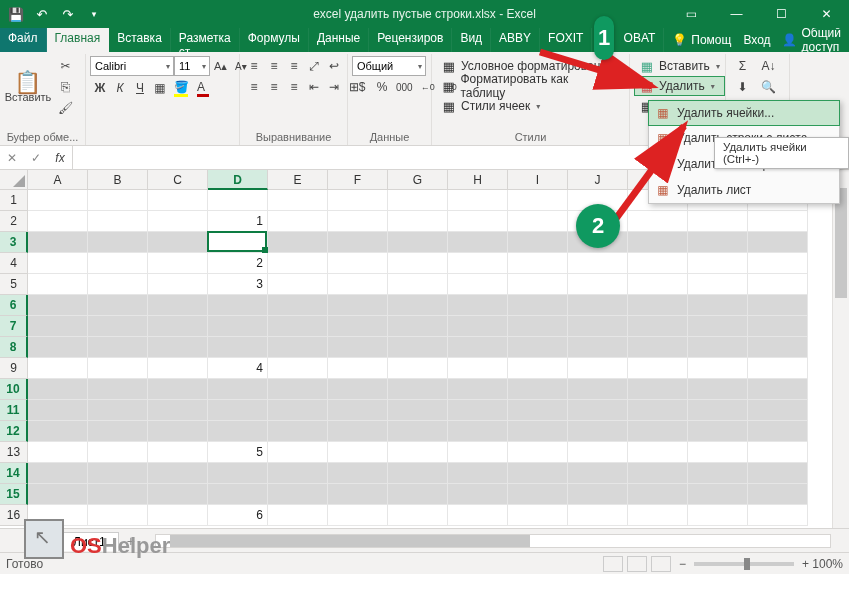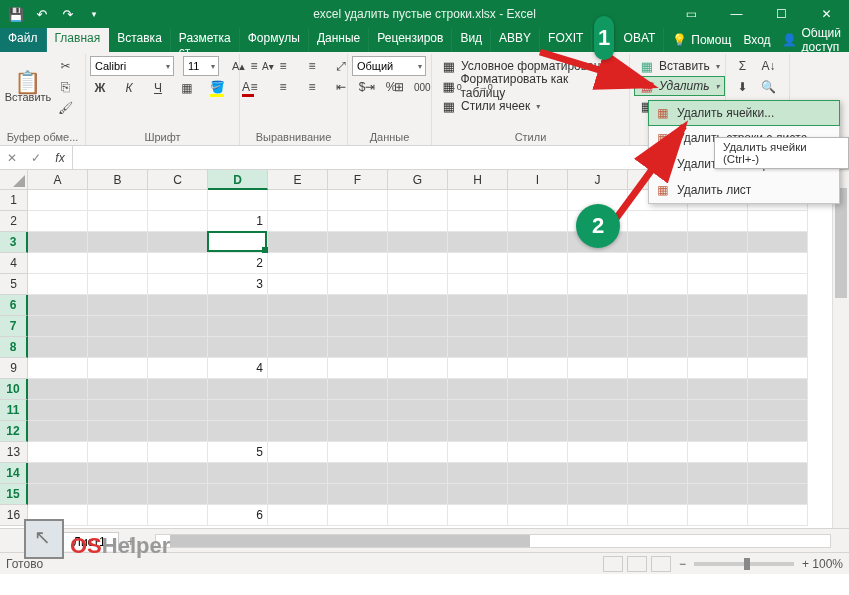--- a/index.html
+++ b/index.html
@@ -21,32 +21,32 @@
 .tab-right { margin-left: auto; display: flex; align-items: center; gap: 4px; padding: 0 8px; }
 .help, .signin { color: #fff; font-size: 12px; }
 .share { display: flex; align-items: center; gap: 4px; }
 
 
 .ribbon { height: 94px; background: #f3f2f1; border-bottom: 1px solid #d7d5d3; display: flex; padding: 2px 0 0 0; position: relative; }
 .group { border-right: 1px solid #e1dfdd; display: flex; flex-direction: column; padding: 2px 4px 0; }
 .group-body { flex: 1; display: flex; gap: 2px; }
 .group-label { text-align: center; font-size: 11px; color: #666; padding: 1px 0 2px; position: relative; }
 .col { display: flex; flex-direction: column; gap: 1px; }
-.row { display: flex; align-items: center; gap: 9px; }
+.row { display: flex; align-items: center; gap: 0; }
 .rbtn { height: 20px; min-width: 20px; display: flex; align-items: center; justify-content: center; padding: 0 3px; border: 1px solid transparent; color: #444; font-size: 12px; }
 .big { display: flex; flex-direction: column; align-items: center; justify-content: center; width: 48px; height: 66px; }
 .ico { display: inline-flex; width: 16px; height: 16px; align-items: center; justify-content: center; font-size: 13px; }
 .font-sel, .size-sel { height: 20px; border: 1px solid #ababab; background: #fff; font-size: 11px; display: flex; align-items: center; padding: 0 14px 0 4px; position: relative; }
 .font-sel { width: 84px; } .size-sel { width: 36px; }
 .dd::after { content: "▾"; position: absolute; right: 3px; font-size: 8px; color: #666; }
 .underline { width: 100%; height: 3px; display: block; }
 
 
 .cell-btn { height: 20px; display: flex; align-items: center; gap: 4px; padding: 0 4px; border: 1px solid transparent; font-size: 12px; color: #333; }
-.cell-btn.active { background: #c8e6d0; border-color: #2e9b5a; font-style: italic; }
+.cell-btn.active { background: #c8e6d0; border-color: #2e9b5a; }
 .cell-btn .chev { font-size: 8px; color: #666; margin-left: 2px; }
 
 
 .fbar { height: 24px; border-bottom: 1px solid #d7d5d3; display: flex; align-items: stretch; background: #fff; }
 .namebox { width: 100px; border-right: 1px solid #d7d5d3; display: flex; align-items: center; padding: 0 6px; font-size: 12px; position: relative; }
 .namebox::after { content: "▾"; font-size: 9px; color: #888; position: absolute; right: 6px; }
 .fbar-btns { display: flex; align-items: center; border-right: 1px solid #d7d5d3; }
 .fbar-btn { width: 24px; display: flex; align-items: center; justify-content: center; color: #888; font-size: 12px; }
 .formula-input { flex: 1; padding: 0 6px; display: flex; align-items: center; }
 
@@ -178,21 +178,20 @@
         <span class="rbtn">▦</span>
         <span class="rbtn">
               <span style="position:relative">🪣<span class="underline" style="background:#ffff00;width:14px;height:3px;display:block"></span></span>
             </span>
         <span class="rbtn">
               <span style="position:relative">A<span class="underline" style="background:#c00000;width:12px;height:3px;display:block"></span></span>
             </span>
       </div>
     </div>
       </div>
-    <div class="group-label">Шрифт</div>
   </div>
 
   <div class="group" style="width:108px">
     <div class="group-body">
         <div class="col">
       <div class="row">
         <span class="rbtn">≡</span>
         <span class="rbtn">≡</span>
         <span class="rbtn">≡</span>
         <span class="rbtn">⤢</span>

